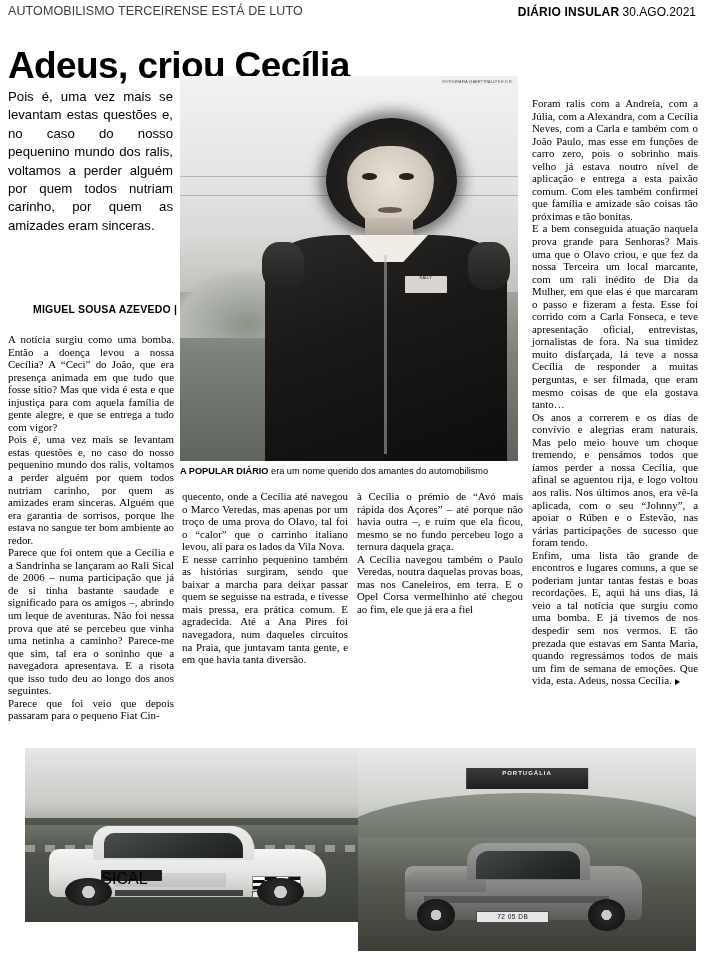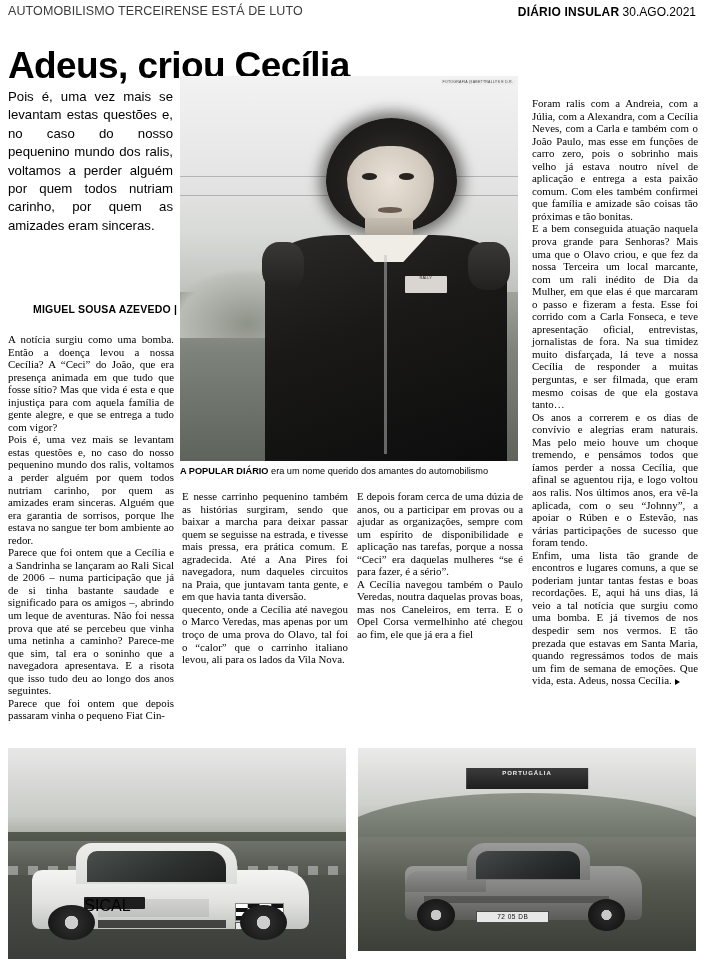--- a/index.html
+++ b/index.html
@@ -146,21 +146,21 @@
   #col4{left:532px;top:97px;width:166px;}
 
   .endmark{
     display:inline-block;width:0;height:0;margin-left:3px;
     border-left:5px solid #000;border-top:3px solid transparent;
     border-bottom:3px solid transparent;vertical-align:middle;
   }
 
   
   .bphoto{position:absolute;overflow:hidden;}
-  #bphoto1{left:8px;top:748px;width:338px;height:211px;}
+  #bphoto1{left:25px;top:748px;width:338px;height:174px;}
   #bphoto2{left:358px;top:748px;width:338px;height:203px;}
 
   .bp-sky{position:absolute;left:0;top:0;width:100%;height:46%;}
   .bp-ground{position:absolute;left:0;top:44%;width:100%;height:56%;}
 
   
   #bphoto1 .bp-sky{background:linear-gradient(#e7e7e7,#c9cbc6 70%,#9aa096);}
   #bphoto1 .bp-ground{background:linear-gradient(#6e736b 0%,#4e524b 30%,#3a3d38 100%);}
   #bphoto1 .bp-grass{
     position:absolute;left:0;top:40%;width:100%;height:16%;
@@ -315,30 +315,30 @@
   </div>
 
   <div class="photo-caption">
     <b>A POPULAR DIÁRIO</b><span> era um nome querido dos amantes do automobilismo</span>
   </div>
 
   <div class="col" id="col1">
     <p>A notícia surgiu como uma bomba. Então a doença levou a nossa Cecília? A “Ceci” do João, que era presença animada em que tudo que fosse sítio? Mas que vida é esta e que injustiça para com aquela família de gente alegre, e que se entrega a tudo com vigor?</p>
     <p>Pois é, uma vez mais se levantam estas questões e, no caso do nosso pequenino mundo dos ralis, voltamos a perder alguém por quem todos nutriam carinho, por quem as amizades eram sinceras. Alguém que era garantia de sorrisos, porque lhe estava no sangue ter bom ambiente ao redor.</p>
     <p>Parece que foi ontem que a Cecília e a Sandrinha se lançaram ao Rali Sical de 2006 – numa participação que já de si tinha bastante saudade e significado para os amigos –, abrindo um leque de aventuras. Não foi nessa prova que até se percebeu que vinha uma netinha a caminho? Parece-me que sim, tal era o soninho que a navegadora apresentava. E a risota que isso tudo deu ao longo dos anos seguintes.</p>
-    <p>Parece que foi ontem que depois passaram vinha o pequeno Fiat Cin-</p>
+    <p>Parece que foi veio que depois passaram para o pequeno Fiat Cin-</p>
   </div>
 
   <div class="col" id="col2">
+    <p>quecento, onde a Cecília até navegou o Marco Veredas, mas apenas por um troço de uma prova do Olavo, tal foi o “calor” que o carrinho italiano levou, ali para os lados da Vila Nova.</p>
     <p>E nesse carrinho pequenino também as histórias surgiram, sendo que baixar a marcha para deixar passar quem se seguisse na estrada, e tivesse mais pressa, era prática comum. E agradecida. Até a Ana Pires foi navegadora, num daqueles circuitos na Praia, que juntavam tanta gente, e em que havia tanta diversão.</p>
-    <p>quecento, onde a Cecília até navegou o Marco Veredas, mas apenas por um troço de uma prova do Olavo, tal foi o “calor” que o carrinho italiano levou, ali para os lados da Vila Nova.</p>
   </div>
 
   <div class="col" id="col3">
-    <p>E depois foram cerca de uma dúzia de anos, ou a participar em provas ou a ajudar as organizações, sempre com um espírito de disponibilidade e aplicação nas tarefas, porque a nossa “Ceci” era daquelas mulheres “se é para fazer, é a sério”.</p>
+    <p>à Cecília o prémio de “Avó mais rápida dos Açores” – até porque não havia outra –, e ruim que ela ficou, mesmo se no fundo percebeu logo a ternura daquela graça.</p>
     <p>A Cecília navegou também o Paulo Veredas, noutra daquelas provas boas, mas nos Caneleiros, em terra. E o Opel Corsa vermelhinho até chegou ao fim, ele que já era a fiel</p>
   </div>
 
   <div class="col" id="col4">
     <p>Foram ralis com a Andreia, com a Júlia, com a Alexandra, com a Cecília Neves, com a Carla e também com o João Paulo, mas esse em funções de carro zero, pois o sobrinho mais velho já estava noutro nível de aplicação e entrega a esta paixão comum. Com eles também confirmei que família e amizade são coisas tão próximas e tão bonitas.</p>
     <p>E a bem conseguida atuação naquela prova grande para Senhoras? Mais uma que o Olavo criou, e que fez da nossa Terceira um local marcante, com um rali inédito de Dia da Mulher, em que elas é que marcaram o passo e fizeram a festa. Esse foi corrido com a Carla Fonseca, e teve apresentação oficial, entrevistas, jornalistas de fora. Na sua timidez muito disfarçada, lá teve a nossa Cecília de responder a muitas perguntas, e ser filmada, que eram mesmo coisas de que ela gostava tanto…</p>
     <p>Os anos a correrem e os dias de convívio e alegrias eram naturais. Mas pelo meio houve um choque tremendo, e pensámos todos que íamos perder a nossa Cecília, que afinal se aguentou rija, e logo voltou aos ralis. Nos últimos anos, era vê-la aplicada, com o seu “Johnny”, a apoiar o Rúben e o Estevão, nas várias participações de sucesso que foram tendo.</p>
     <p><span>Enfim, uma lista tão grande de encontros e lugares comuns, a que se poderiam juntar tantas festas e boas recordações. E, aqui há uns dias, lá veio a tal notícia que surgiu como uma bomba. E já tivemos de nos despedir sem nos vermos. E tão prezada que estavas em Santa Maria, quando regressámos todos de mais um fim de semana de emoções. Que vida, esta. Adeus, nossa Cecília.</span><span class="endmark"></span></p>
   </div>
 

